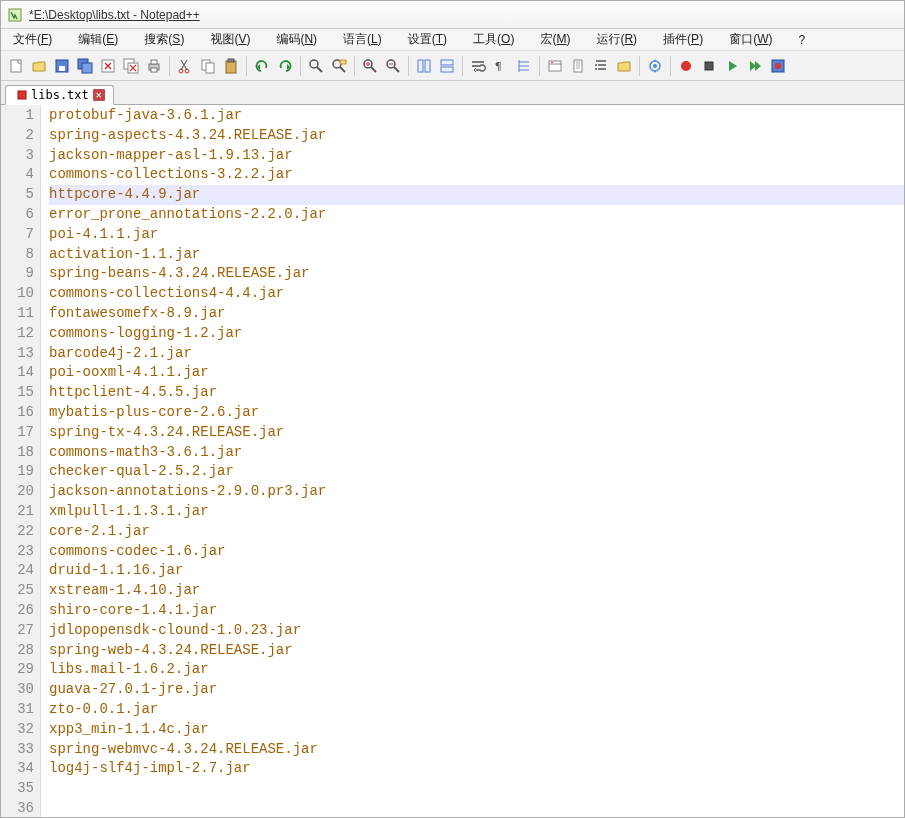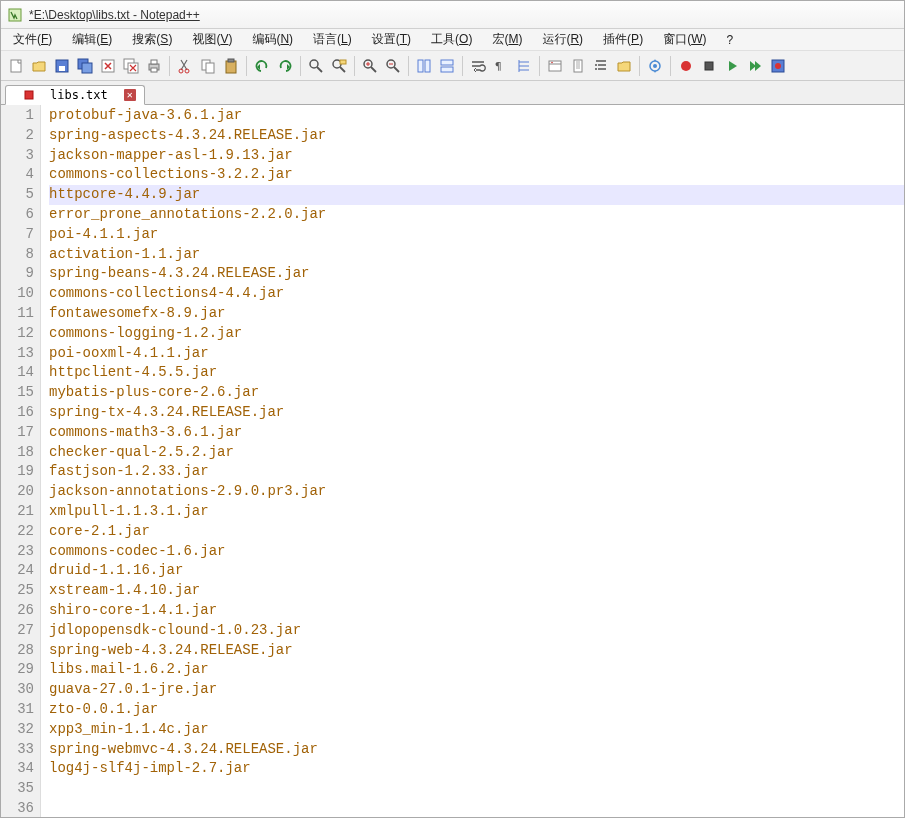--- a/index.html
+++ b/index.html
@@ -27,21 +27,21 @@
     margin-right: 6px;
     display: flex; align-items: center; justify-content: center;
   }
   .titlebar .title-text { color: #333; font-size: 12px; text-decoration: underline; }
   .menubar {
     height: 22px;
     background: #f5f5f5;
     display: flex;
     align-items: center;
     padding: 0 6px;
-    gap: 8px;
+    gap: 14px;
     border-bottom: 1px solid #e0e0e0;
   }
   .menubar .menu-item {
     padding: 2px 6px;
     cursor: default;
     color: #222;
     font-size: 12px;
   }
   .menubar .menu-item u { text-decoration: underline; }
   .toolbar {
@@ -70,25 +70,25 @@
     display: flex;
     align-items: flex-end;
     padding: 0 4px;
     border-bottom: 1px solid #aaa;
   }
   .tab {
     background: #fff;
     border: 1px solid #aaa;
     border-bottom: 1px solid #fff;
     border-radius: 3px 3px 0 0;
-    padding: 2px 8px 2px 18px;
+    padding: 2px 8px 2px 11px;
     margin-bottom: -1px;
     display: flex;
     align-items: center;
-    gap: 16px;
+    gap: 4px;
     font-family: "SimSun", monospace;
     font-size: 12px;
   }
   .tab .dot-icon { width:10px; height:10px; display:flex; align-items:center; justify-content:center; }
   .tab .close-x {
     width: 12px; height: 12px;
     color: #fff;
     background: #c04848;
     font-size: 10px;
     line-height: 12px;
@@ -413,27 +413,27 @@
       <div class="line">jackson-mapper-asl-1.9.13.jar</div>
       <div class="line">commons-collections-3.2.2.jar</div>
       <div class="line highlighted">httpcore-4.4.9.jar</div>
       <div class="line">error_prone_annotations-2.2.0.jar</div>
       <div class="line">poi-4.1.1.jar</div>
       <div class="line">activation-1.1.jar</div>
       <div class="line">spring-beans-4.3.24.RELEASE.jar</div>
       <div class="line">commons-collections4-4.4.jar</div>
       <div class="line">fontawesomefx-8.9.jar</div>
       <div class="line">commons-logging-1.2.jar</div>
+      <div class="line">barcode4j-2.1.jar</div>
       <div class="line">poi-ooxml-4.1.1.jar</div>
       <div class="line">httpclient-4.5.5.jar</div>
       <div class="line">mybatis-plus-core-2.6.jar</div>
       <div class="line">spring-tx-4.3.24.RELEASE.jar</div>
       <div class="line">commons-math3-3.6.1.jar</div>
       <div class="line">checker-qual-2.5.2.jar</div>
-      <div class="line">fastjson-1.2.33.jar</div>
       <div class="line">jackson-annotations-2.9.0.pr3.jar</div>
       <div class="line">xmlpull-1.1.3.1.jar</div>
       <div class="line">core-2.1.jar</div>
       <div class="line">commons-codec-1.6.jar</div>
       <div class="line">druid-1.1.16.jar</div>
       <div class="line">xstream-1.4.10.jar</div>
       <div class="line">shiro-core-1.4.1.jar</div>
       <div class="line">jdlopopensdk-clound-1.0.23.jar</div>
       <div class="line">spring-web-4.3.24.RELEASE.jar</div>
       <div class="line">libs.mail-1.6.2.jar</div>

